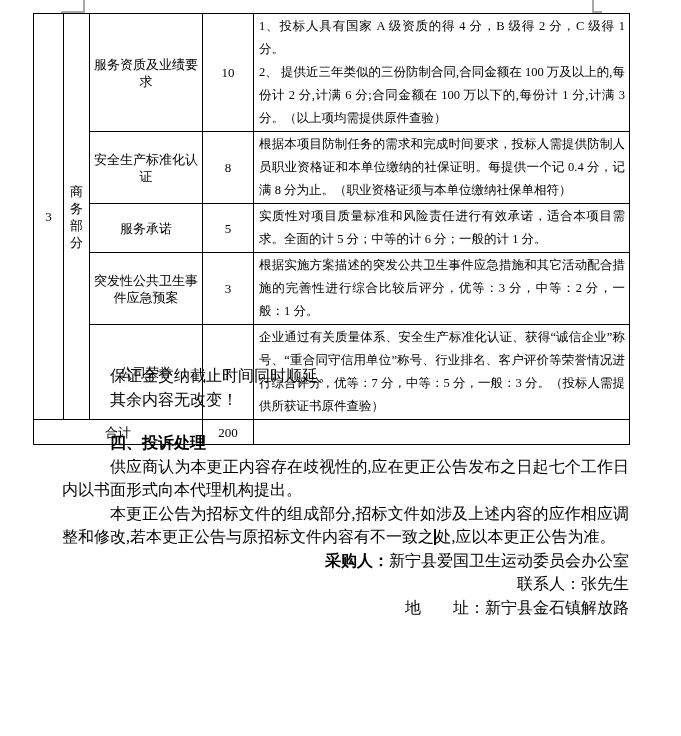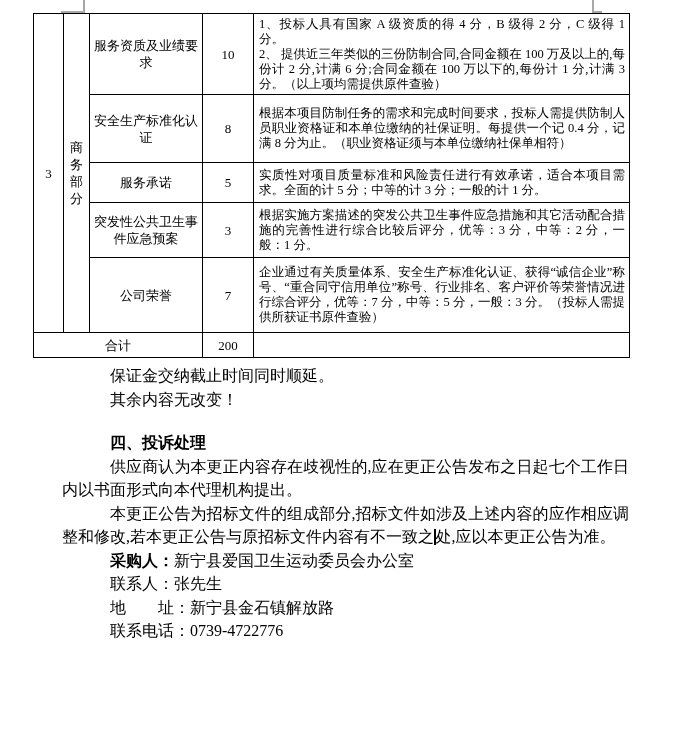--- a/index.html
+++ b/index.html
@@ -20,36 +20,36 @@
     position:absolute; left:33px; top:13px; width:596px;
     border-collapse:collapse; table-layout:fixed;
     font-size:13px; line-height:17px;
   }
   .score-table td {
     border:1.5px solid #000; text-align:center; vertical-align:middle;
     padding:0; overflow:hidden;
   }
   .score-table td.criteria {
     text-align:justify; padding:1px 4px 1px 5px;
-    font-size:12.5px; line-height:15px; white-space:pre-line;
+    font-size:12.5px; line-height:23px; white-space:pre-line;
   }
   .score-table .item { padding:0 3px; }
   .vert-text { width:14px; margin:0 auto; word-break:break-all; line-height:17px; }
   tr.r1 { height:81px; } tr.r2 { height:68px; } tr.r3 { height:40px; }
   tr.r4 { height:55px; } tr.r5 { height:75px; } tr.r6 { height:25px; }
 
   
   .doc-body {
     position:absolute; left:62px; top:366px; width:567px;
     font-size:16px; line-height:23.5px;
   }
   .indent-line { padding-left:48px;font-family:Liberation Mono, monospace; }
   .heading { padding-left:48px; font-weight:bold; margin-top:18px; }
   .para { text-indent:48px; text-align:justify; }
-  .contact-line { padding-left:48px; }
+  .contact-line { padding-left:48px;text-align:right; }
   .bold-label { font-weight:bold; }
   .caret {
     display:inline-block; width:1.5px; height:16px; background:#000;
     vertical-align:-3px;
   }
 </style>
 </head>
 <body>
 
 <div class="gmark gmark-left-v"></div>
@@ -77,21 +77,21 @@
 2、 提供近三年类似的三份防制合同,合同金额在 100 万及以上的,每份计 2 分,计满 6 分;合同金额在 100 万以下的,每份计 1 分,计满 3 分。（以上项均需提供原件查验）</td>
     </tr>
     <tr class="r2">
       <td class="item">安全生产标准化认证</td>
       <td>8</td>
       <td class="criteria">根据本项目防制任务的需求和完成时间要求，投标人需提供防制人员职业资格证和本单位缴纳的社保证明。每提供一个记 0.4 分，记满 8 分为止。（职业资格证须与本单位缴纳社保单相符）</td>
     </tr>
     <tr class="r3">
       <td class="item">服务承诺</td>
       <td>5</td>
-      <td class="criteria">实质性对项目质量标准和风险责任进行有效承诺，适合本项目需求。全面的计 5 分；中等的计 3 分；一般的计 1 分。</td>
+      <td class="criteria">实质性对项目质量标准和风险责任进行有效承诺，适合本项目需求。全面的计 5 分；中等的计 6 分；一般的计 1 分。</td>
     </tr>
     <tr class="r4">
       <td class="item">突发性公共卫生事件应急预案</td>
       <td>3</td>
       <td class="criteria">根据实施方案描述的突发公共卫生事件应急措施和其它活动配合措施的完善性进行综合比较后评分，优等：3 分，中等：2 分，一般：1 分。</td>
     </tr>
     <tr class="r5">
       <td class="item">公司荣誉</td>
       <td>7</td>
       <td class="criteria">企业通过有关质量体系、安全生产标准化认证、获得“诚信企业”称号、“重合同守信用单位”称号、行业排名、客户评价等荣誉情况进行综合评分，优等：7 分，中等：5 分，一般：3 分。（投标人需提供所获证书原件查验）</td>
@@ -111,14 +111,13 @@
   <div class="heading">四、投诉处理</div>
 
   <div class="para">供应商认为本更正内容存在歧视性的,应在更正公告发布之日起七个工作日内以书面形式向本代理机构提出。</div>
 
   <div class="para"><span>本更正公告为招标文件的组成部分,招标文件如涉及上述内容的应作相应调整和修改,若本更正公告与原招标文件内容有不一致之</span><span class="caret"></span><span>处,应以本更正公告为准。</span></div>
 
   <div class="contact-line"><span class="bold-label">采购人：</span><span>新宁县爱国卫生运动委员会办公室</span></div>
   <div class="contact-line"><span>联系人：</span><span>张先生</span></div>
   <div class="contact-line"><span>地　　址：</span><span>新宁县金石镇解放路</span></div>
 
-  <div class="contact-line"><span>联系电话：</span><span>0739-4722776</span></div>
 </div>
 
 </body></html>

